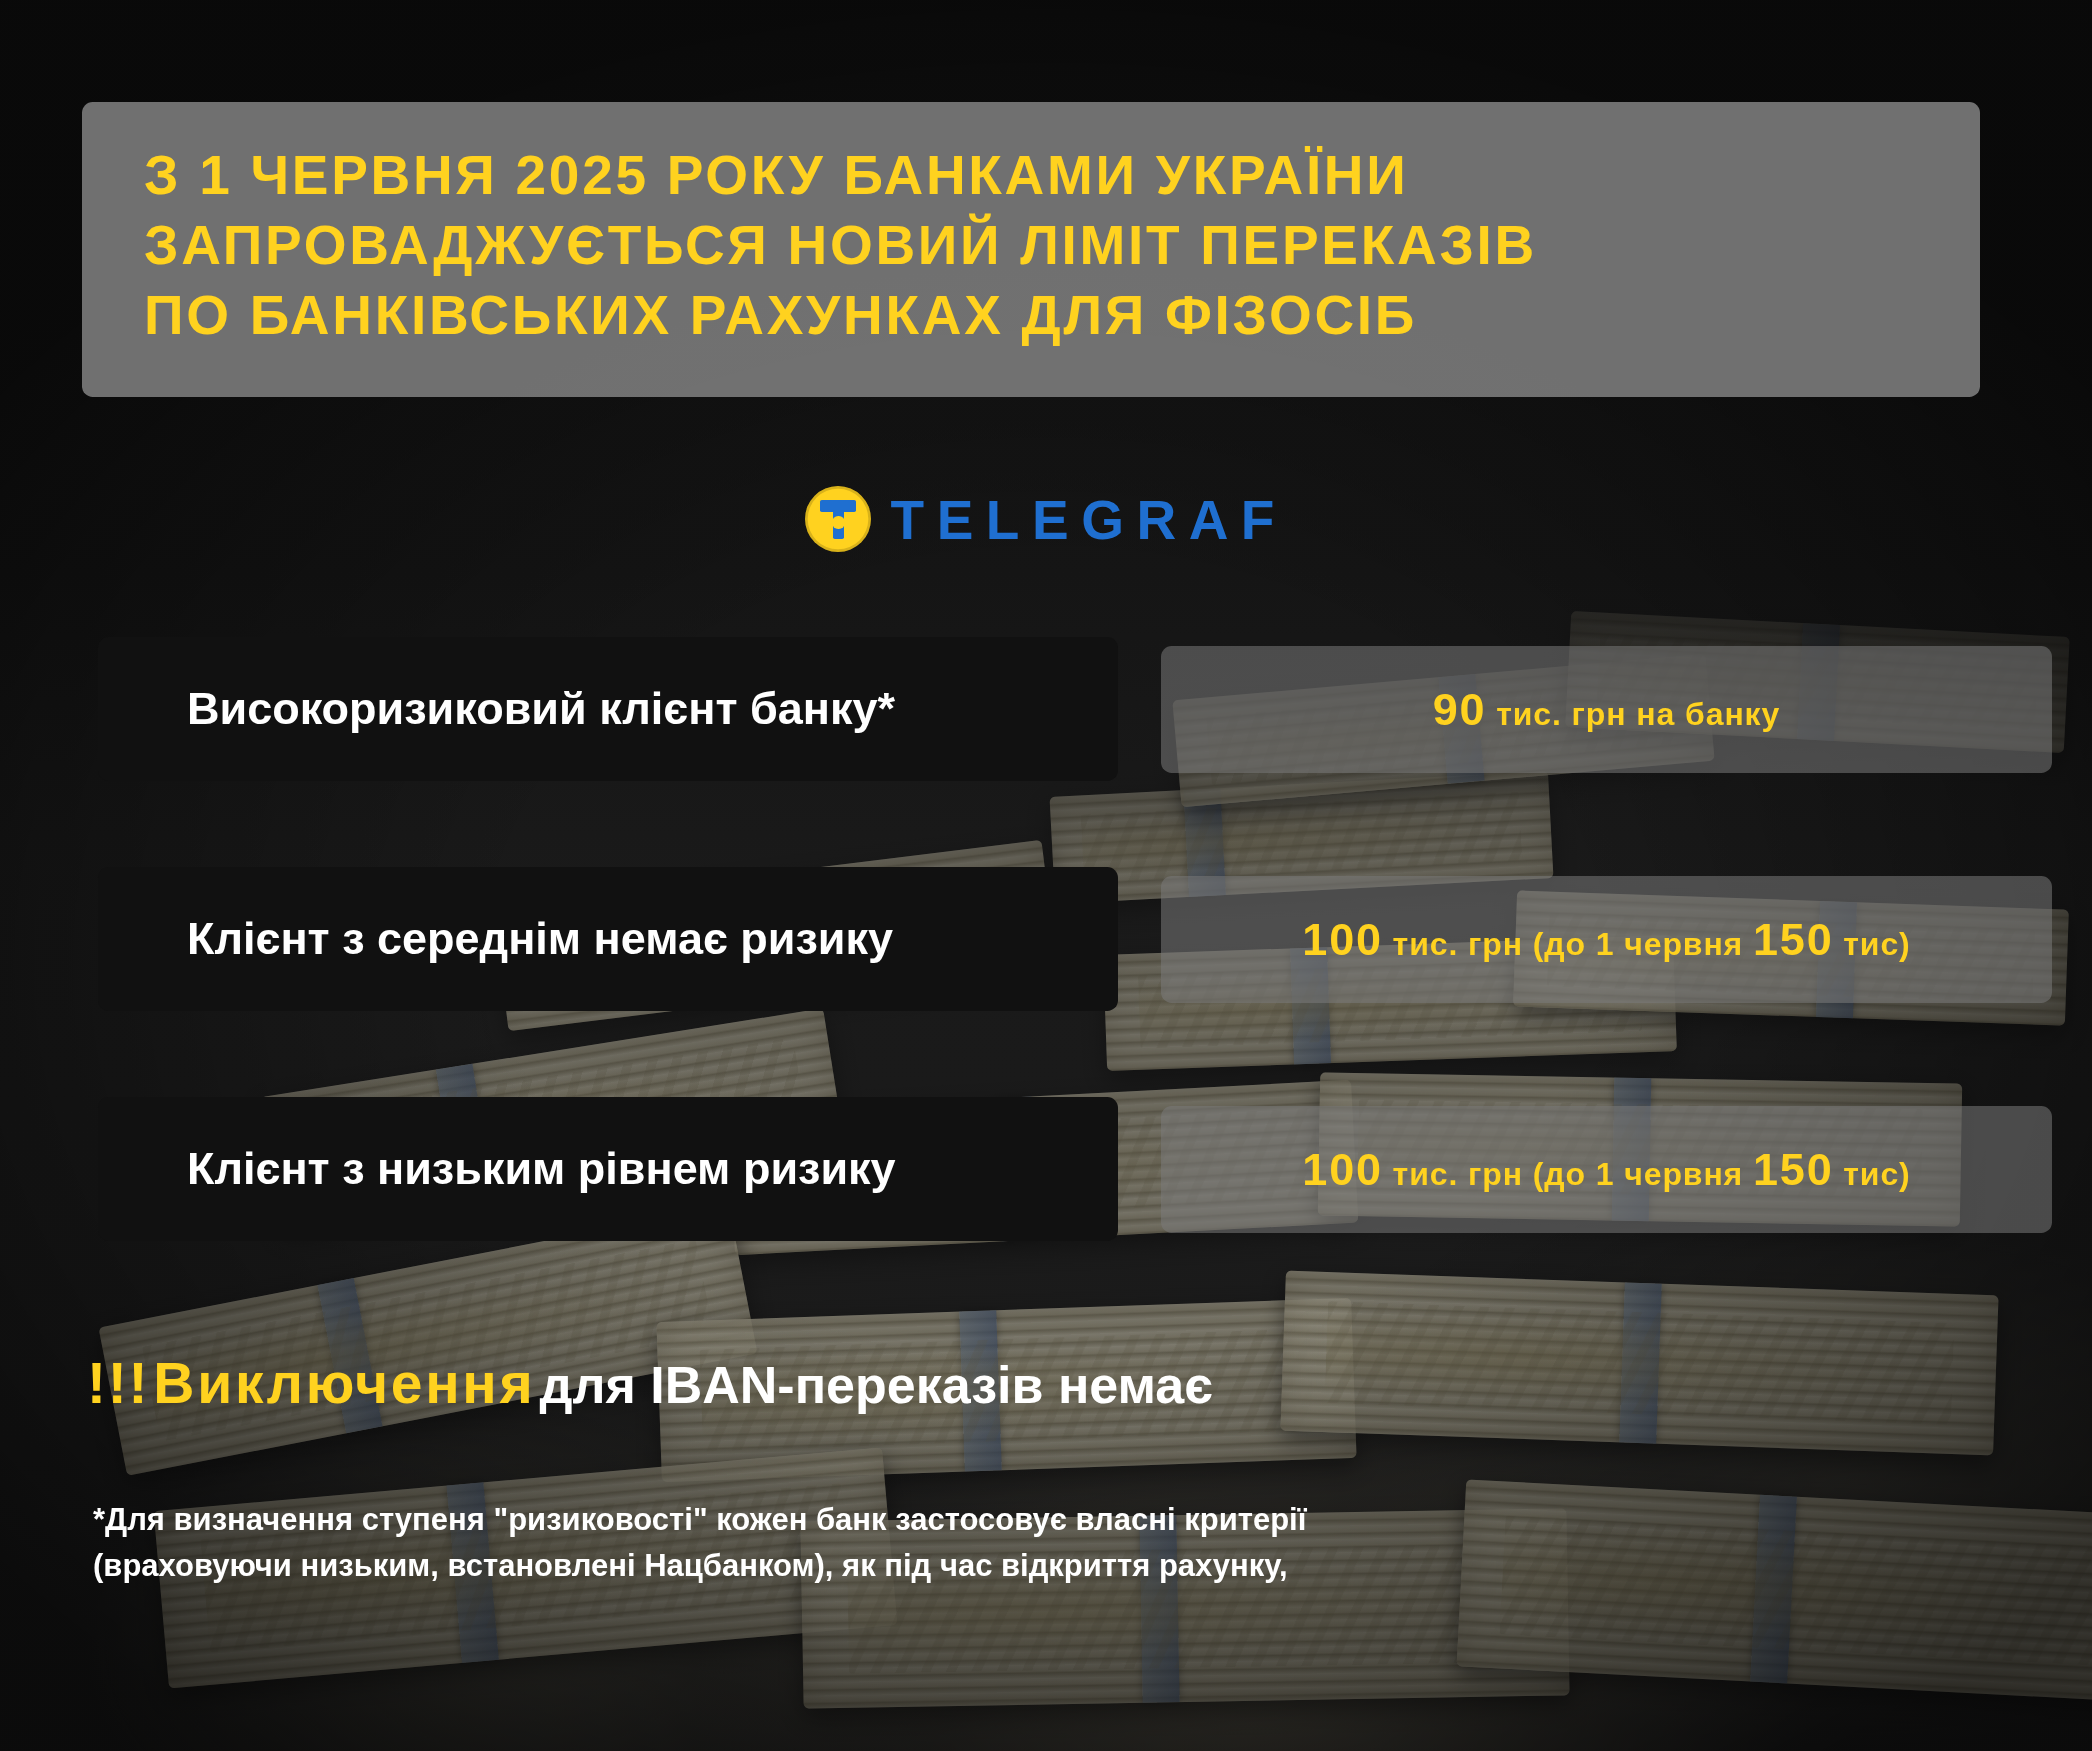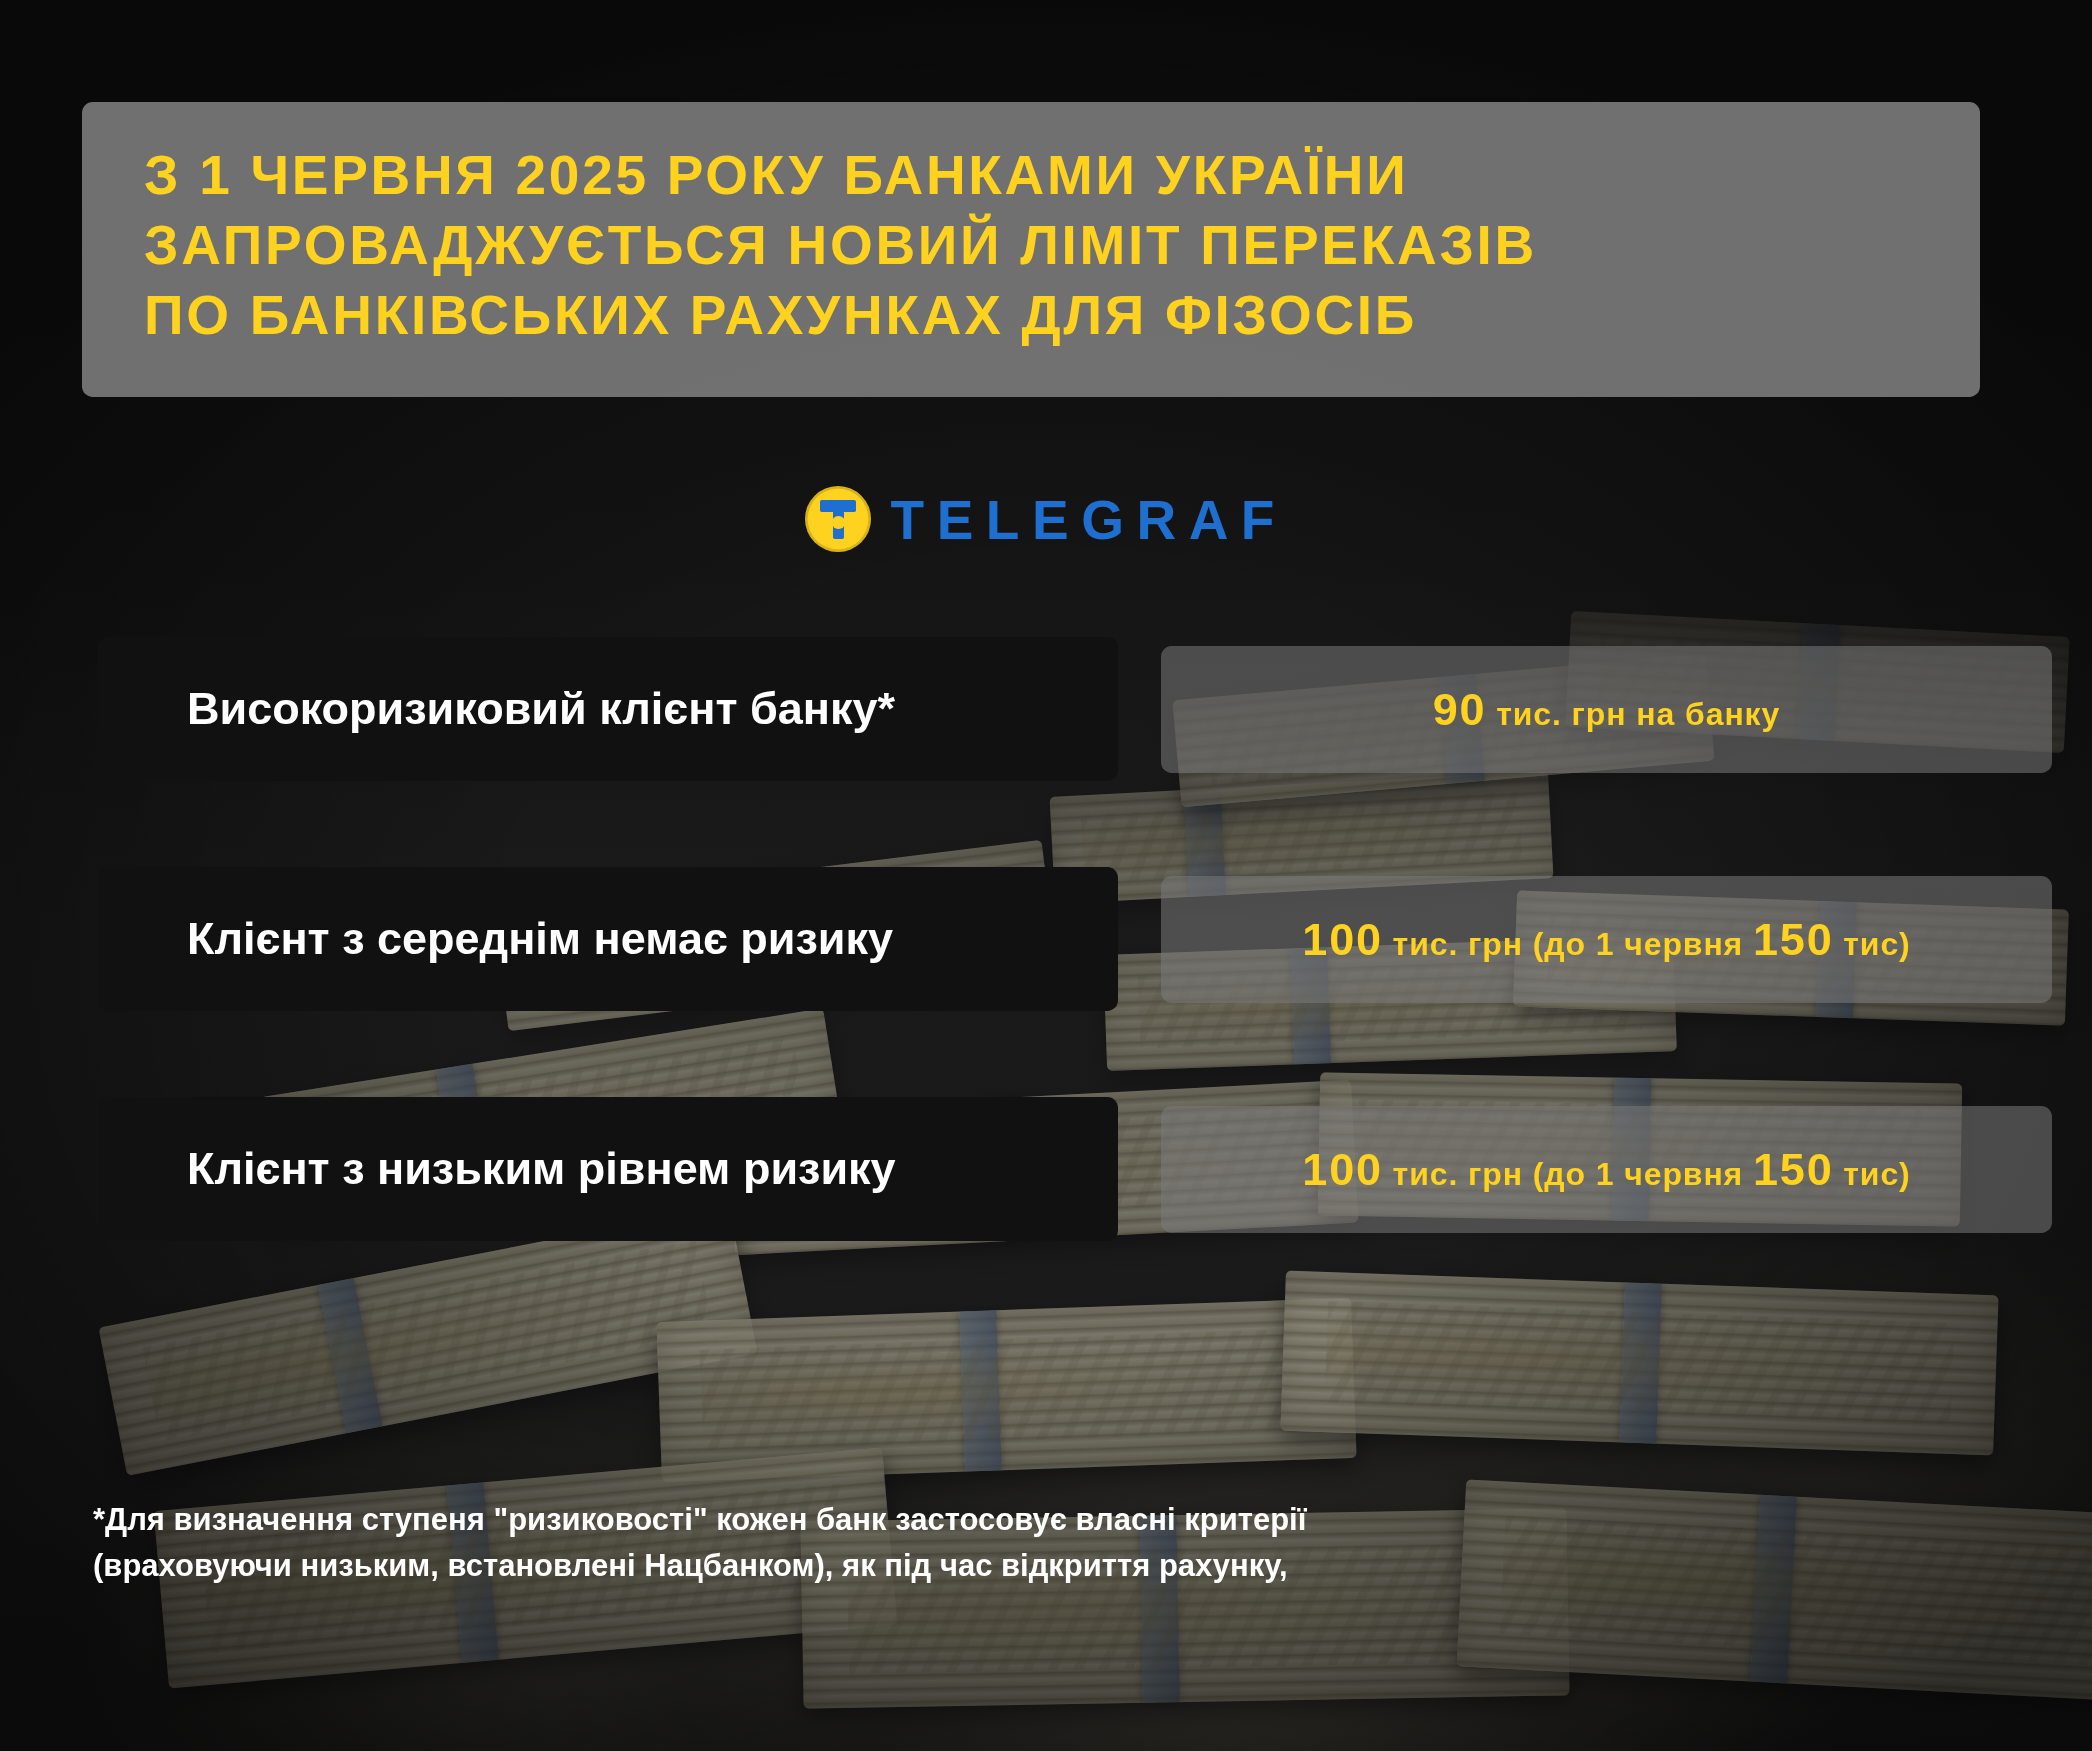--- a/index.html
+++ b/index.html
@@ -368,20 +368,25 @@
           <span class="big">100</span>
           <span>тис. грн (до 1 червня</span>
           <span class="big">150</span>
           <span>тис)</span>
         </span>
       </div>
     </div>
 
   </div>
 
+  <div class="exclusion">
+    <span class="bangs">!!!</span>
+    <span class="word">Виключення</span>
+    <span class="tail">для IBAN-переказів немає</span>
+  </div>
 
   <div class="footnote">
     <div>*Для визначення ступеня "ризиковості" кожен банк застосовує власні критерії</div>
     <div>(враховуючи низьким, встановлені Нацбанком), як під час відкриття рахунку,</div>
   </div>
 
 </div>
 
 
 </body></html>

